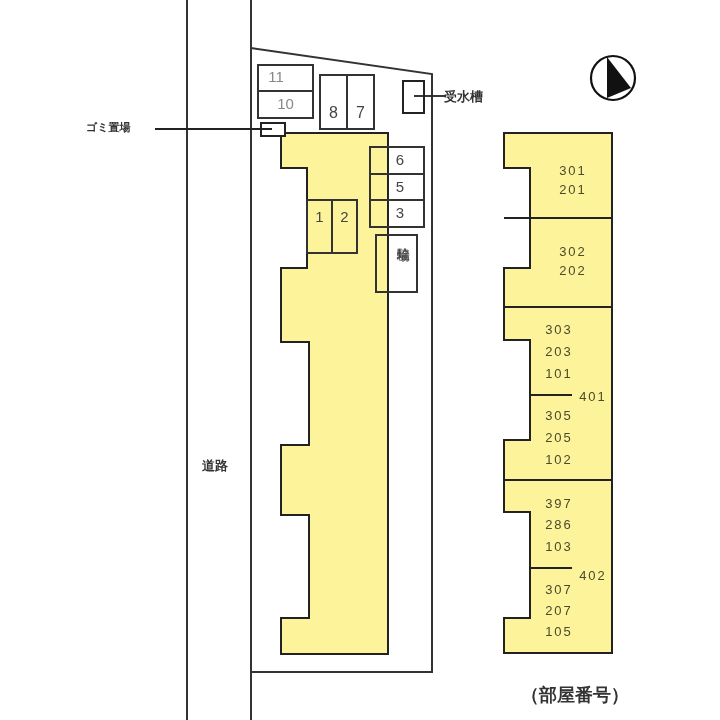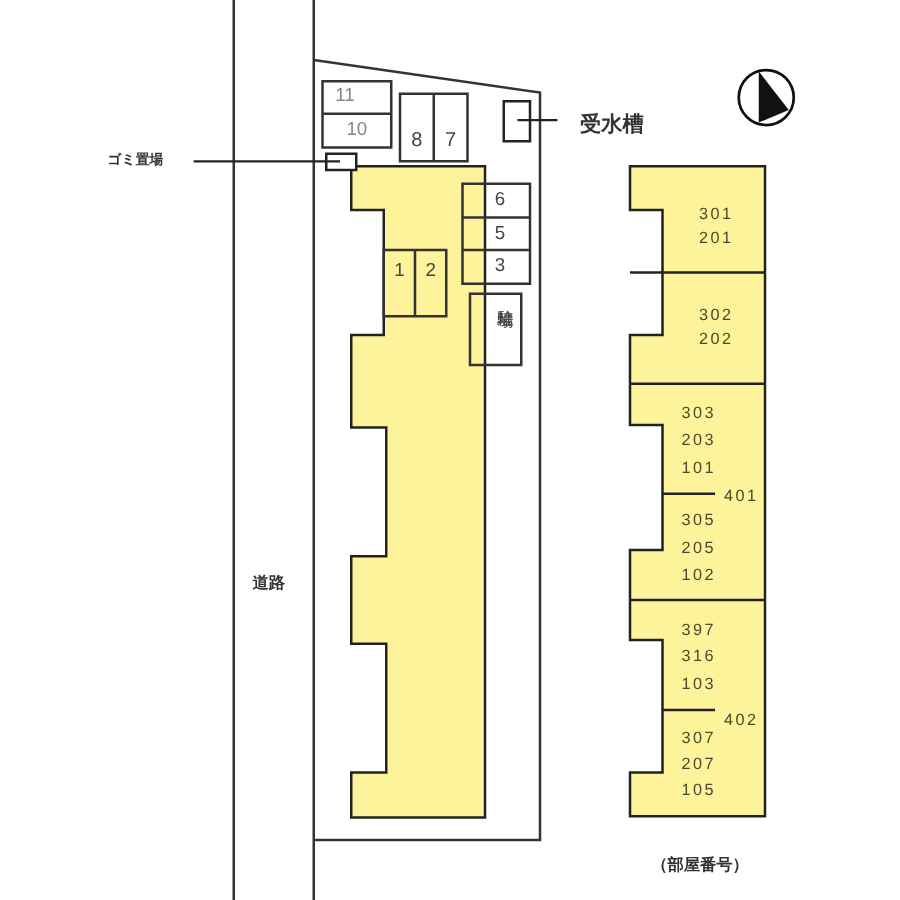--- a/index.html
+++ b/index.html
@@ -51,23 +51,23 @@
   <line x1="530" y1="395" x2="572" y2="395" stroke="#222" stroke-width="2"></line>
   <line x1="530" y1="568" x2="572" y2="568" stroke="#222" stroke-width="2"></line>
 
   <g>
     <circle cx="613" cy="78" r="22" fill="#fff" stroke="#111" stroke-width="2.2"></circle>
     <polygon points="607,57 607,98 631,88" fill="#111"></polygon>
   </g>
 </svg>
 
 <div class="lbl" style="left:86px;top:120px;font-size:11px;font-weight:bold;">ゴミ置場</div>
-<div class="lbl" style="left:464px;top:88px;font-size:17px;font-weight:bold;">受水槽</div>
+<div class="lbl" style="left:444px;top:88px;font-size:13px;font-weight:bold;">受水槽</div>
 <div class="lbl" style="left:202px;top:437px;font-size:13px;font-weight:bold;margin-top:20px;">道路</div>
-<div class="lbl" style="left:521px;top:683px;font-size:13px;font-weight:bold;">（部屋番号）</div>
+<div class="lbl" style="left:521px;top:683px;font-size:18px;font-weight:bold;">（部屋番号）</div>
 
 <div class="stall" style="left:258px;top:68px;width:36px;color:#888;">11</div>
 <div class="stall" style="left:258px;top:95px;width:55px;color:#888;">10</div>
 <div class="stall" style="left:320px;top:104px;width:27px;font-size:16px;">8</div>
 <div class="stall" style="left:347px;top:104px;width:27px;font-size:16px;">7</div>
 <div class="stall" style="left:388px;top:151px;width:24px;">6</div>
 <div class="stall" style="left:388px;top:178px;width:24px;">5</div>
 <div class="stall" style="left:388px;top:204px;width:24px;">3</div>
 <div class="stall" style="left:307px;top:208px;width:25px;font-size:15px;">1</div>
 <div class="stall" style="left:332px;top:208px;width:25px;font-size:15px;">2</div>
@@ -81,18 +81,18 @@
 
 <div class="num" style="left:534px;top:320px;width:50px;">303</div>
 <div class="num" style="left:534px;top:342px;width:50px;">203</div>
 <div class="num" style="left:534px;top:364px;width:50px;">101</div>
 <div class="num" style="left:574px;top:387px;width:38px;">401</div>
 <div class="num" style="left:534px;top:406px;width:50px;">305</div>
 <div class="num" style="left:534px;top:428px;width:50px;">205</div>
 <div class="num" style="left:534px;top:450px;width:50px;">102</div>
 
 <div class="num" style="left:534px;top:494px;width:50px;">397</div>
-<div class="num" style="left:534px;top:515px;width:50px;">316</div>
+<div class="num" style="left:534px;top:515px;width:50px;">286</div>
 <div class="num" style="left:534px;top:537px;width:50px;">103</div>
 <div class="num" style="left:574px;top:566px;width:38px;">402</div>
 <div class="num" style="left:534px;top:580px;width:50px;">307</div>
 <div class="num" style="left:534px;top:601px;width:50px;">207</div>
 <div class="num" style="left:534px;top:622px;width:50px;">105</div>
 
 </body></html>

